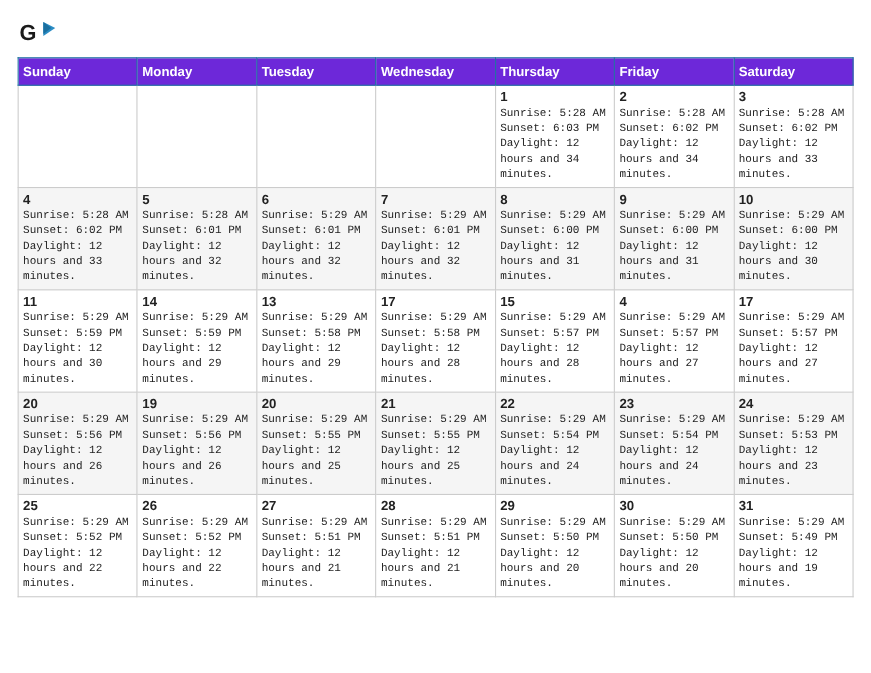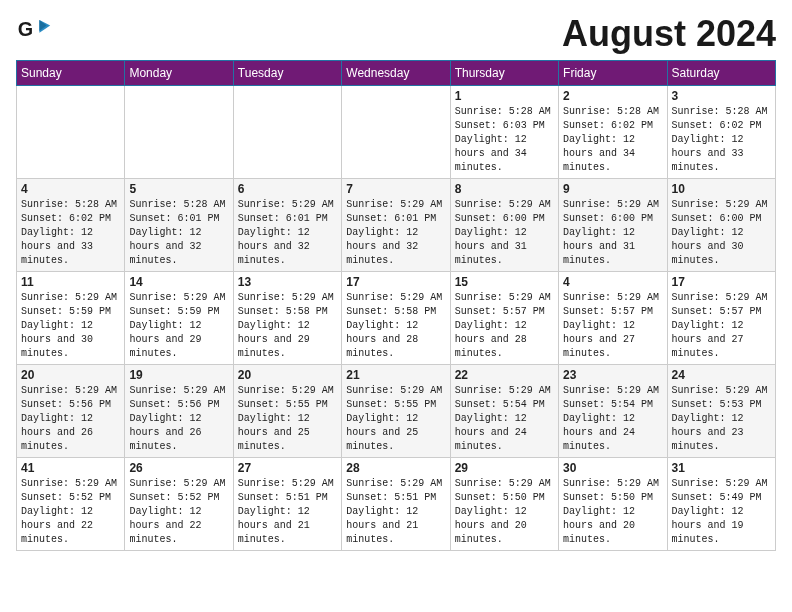--- a/index.html
+++ b/index.html
@@ -47,24 +47,24 @@
       font-size: 15px;
       color: #333;
       margin-top: 2px;
     }
     table {
       width: 100%;
       border-collapse: collapse;
       table-layout: fixed;
     }
     thead th {
-      background: #701a75;
+      background: #6d28d9;
       color: #fff;
       font-size: 12px;
-      font-weight: normal;
+      font-weight: bold;
       padding: 5px 4px;
       text-align: left;
       border: 1px solid #2272a3;
     }
     tbody td {
       vertical-align: top;
       border: 1px solid #ccc;
       padding: 3px 4px;
       font-size: 10.5px;
       color: #222;
@@ -99,21 +99,20 @@
     <svg class="logo-icon" viewBox="0 0 40 30" xmlns="http://www.w3.org/2000/svg">
       <rect x="0" y="0" width="40" height="30" fill="white"></rect>
 
       <text x="2" y="22" font-size="22" font-weight="bold" fill="#1a1a1a" font-family="Arial">G</text>
 
       <polygon points="26,4 38,10 26,18" fill="#2b8cc4"></polygon>
       <polygon points="26,4 34,10 26,16" fill="#1a6fa0"></polygon>
     </svg>
   </div>
   <div class="title-block">
-    <div class="month-title">August 2024</div>
   </div>
 </div>
 
 <table>
   <thead>
     <tr id="header-row">
         <th>Sunday</th>
         <th>Monday</th>
         <th>Tuesday</th>
         <th>Wednesday</th>
@@ -274,21 +273,21 @@
         </td>
         <td>
           <div class="day-number">24</div>
           <div class="day-info" style="white-space: pre-line;">Sunrise: 5:29 AM
 Sunset: 5:53 PM
 Daylight: 12 hours and 23 minutes.</div>
         </td>
       </tr>
       <tr>
         <td>
-          <div class="day-number">41</div>
+          <div class="day-number">25</div>
           <div class="day-info" style="white-space: pre-line;">Sunrise: 5:29 AM
 Sunset: 5:52 PM
 Daylight: 12 hours and 22 minutes.</div>
         </td>
         <td>
           <div class="day-number">26</div>
           <div class="day-info" style="white-space: pre-line;">Sunrise: 5:29 AM
 Sunset: 5:52 PM
 Daylight: 12 hours and 22 minutes.</div>
         </td>

